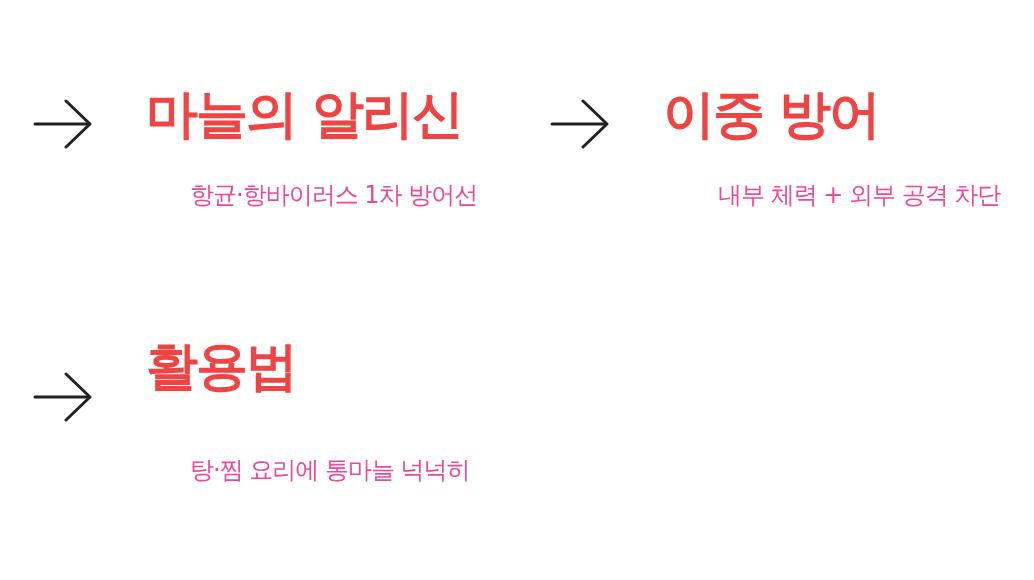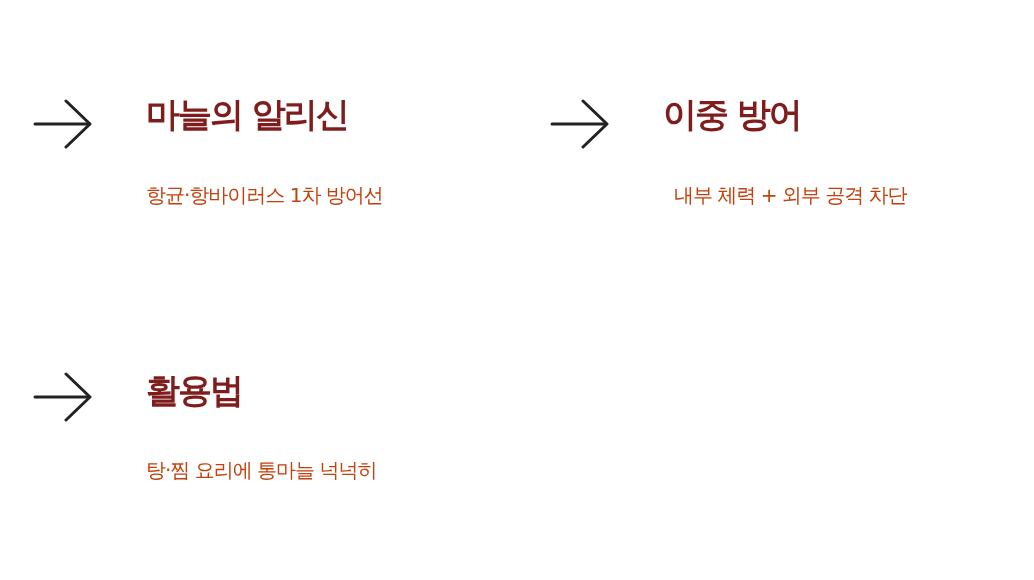--- a/index.html
+++ b/index.html
@@ -22,33 +22,34 @@
       position: absolute;
       width: 60px;
       height: 50px;
     }
     .arrow svg {
       display: block;
     }
     .title {
       position: absolute;
       font-weight: 900;
-      font-size: 34px;
+      font-size: 52px;
       letter-spacing: -2px;
       line-height: 44px;
       white-space: nowrap;
-      color: #7f1d1d;
+      color: #ef4444;
     }
     .desc {
       position: absolute;
-      font-size: 20px;
+      font-size: 24px;
       line-height: 62px;
       letter-spacing: -1px;
-      color: #c2410c;
+      color: #ec4899;
       font-weight: 400;
+      margin-left: 44px;
     }
   </style>
 </head>
 <body>
 
 <div class="item">
   <span class="arrow" style="left:33px; top:99px;">
     <svg width="60" height="50" viewBox="0 0 60 50">
       <line x1="2" y1="25" x2="56" y2="25" stroke="#222" stroke-width="3" stroke-linecap="round"></line>
       <polyline points="33,2 57,25 33,48" fill="none" stroke="#222" stroke-width="3" stroke-linecap="round" stroke-linejoin="round"></polyline>
@@ -69,15 +70,15 @@
   <div class="desc" style="left:674px; top:164px; width:350px;">내부 체력 + 외부 공격 차단</div>
 </div>
 
 <div class="item">
   <span class="arrow" style="left:33px; top:372px;">
     <svg width="60" height="50" viewBox="0 0 60 50">
       <line x1="2" y1="25" x2="56" y2="25" stroke="#222" stroke-width="3" stroke-linecap="round"></line>
       <polyline points="33,2 57,25 33,48" fill="none" stroke="#222" stroke-width="3" stroke-linecap="round" stroke-linejoin="round"></polyline>
     </svg>
   </span>
-  <div class="title" style="left:146px; top:368px;">활용법</div>
+  <div class="title" style="left:146px; top:344px;">활용법</div>
   <div class="desc" style="left:146px; top:439px; width:460px;">탕·찜 요리에 통마늘 넉넉히</div>
 </div>
 
 </body></html>

